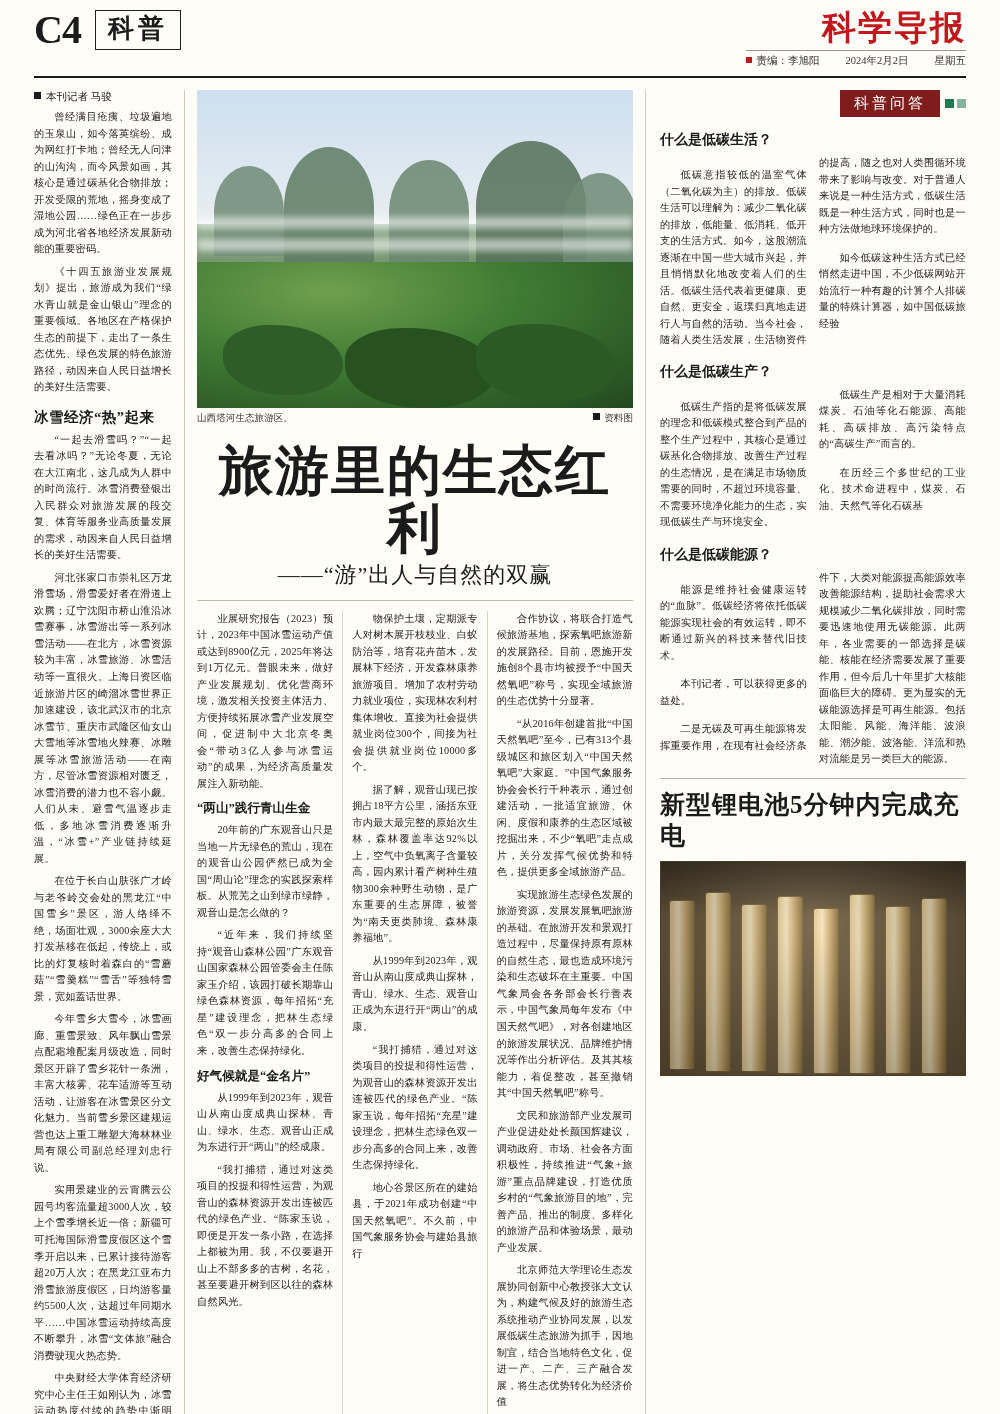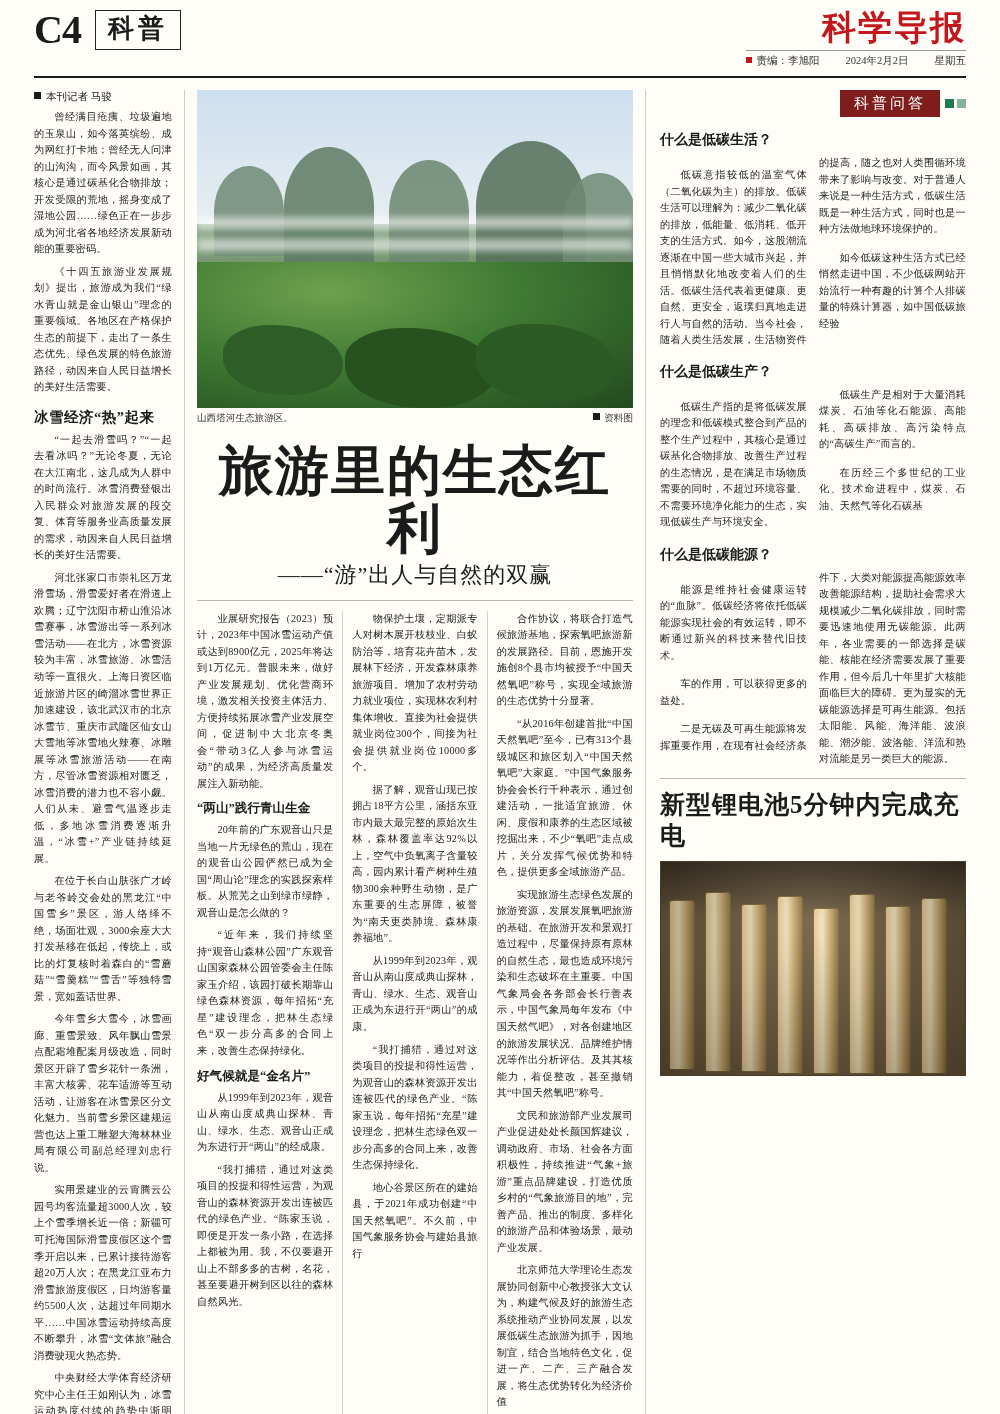--- a/index.html
+++ b/index.html
@@ -206,21 +206,21 @@
       <h4 class="qa-h">什么是低碳生产？</h4>
       <div class="two">
         <p class="body">低碳生产指的是将低碳发展的理念和低碳模式整合到产品的整个生产过程中，其核心是通过碳基化合物排放、改善生产过程的生态情况，是在满足市场物质需要的同时，不超过环境容量、不需要环境净化能力的生态，实现低碳生产与环境安全。</p>
         <p class="body">低碳生产是相对于大量消耗煤炭、石油等化石能源、高能耗、高碳排放、高污染特点的“高碳生产”而言的。</p>
         <p class="body">在历经三个多世纪的工业化、技术命进程中，煤炭、石油、天然气等化石碳基</p>
       </div>
 
       <h4 class="qa-h">什么是低碳能源？</h4>
       <div class="two">
         <p class="body">能源是维持社会健康运转的“血脉”。低碳经济将依托低碳能源实现社会的有效运转，即不断通过新兴的科技来替代旧技术。</p>
-        <p class="body">车的作用，可以获得更多的益处。</p>
+        <p class="body">本刊记者，可以获得更多的益处。</p>
         <p class="body">二是无碳及可再生能源将发挥重要作用，在现有社会经济条件下，大类对能源提高能源效率改善能源结构，提助社会需求大规模减少二氧化碳排放，同时需要迅速地使用无碳能源。此两年，各业需要的一部选择是碳能、核能在经济需要发展了重要作用，但今后几十年里扩大核能面临巨大的障碍。更为显实的无碳能源选择是可再生能源。包括太阳能、风能、海洋能、波浪能、潮汐能、波洛能、洋流和热对流能是另一类巨大的能源。</p>
       </div>
 
       <div class="hr-thin"></div>
       <div class="big-title">新型锂电池5分钟内完成充电</div>
       <div class="batt">
         <div class="top"></div>
         <div class="cell" style="left:8px;top:38px;height:170px;"></div>
         <div class="cell" style="left:44px;top:30px;height:180px;"></div>
         <div class="cell" style="left:80px;top:42px;height:168px;"></div>

